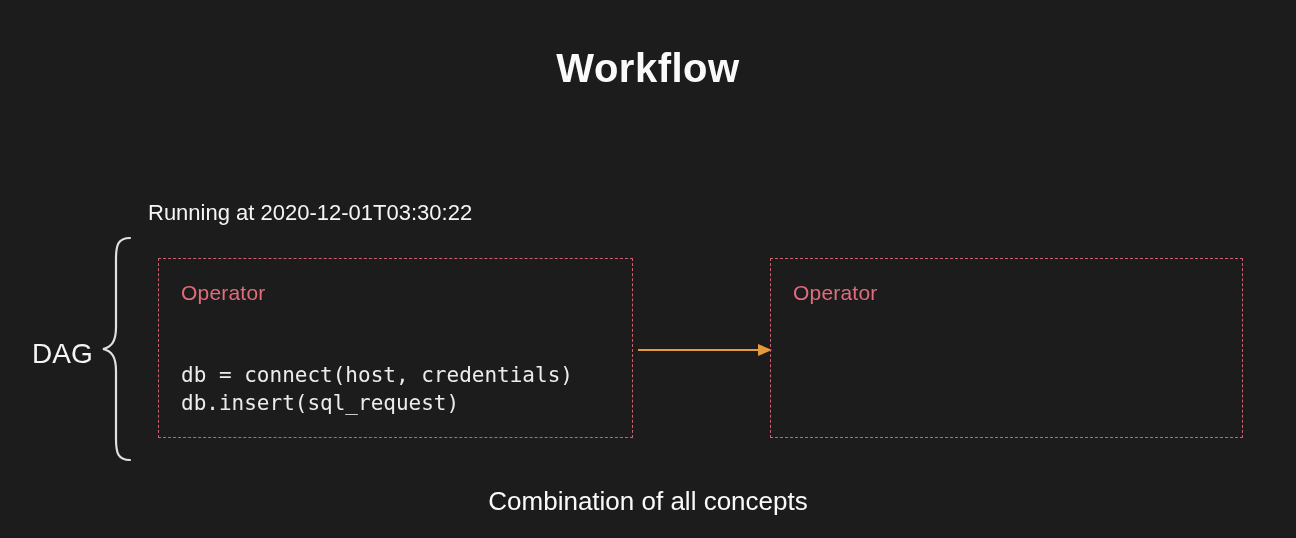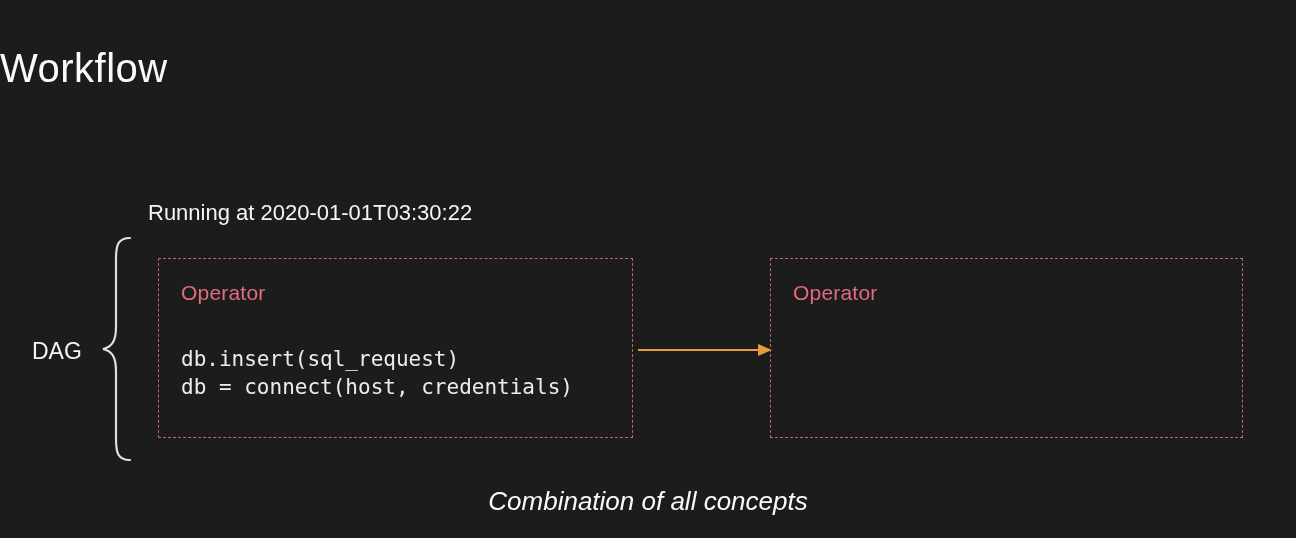--- a/index.html
+++ b/index.html
@@ -14,38 +14,38 @@
     background: #1c1c1c;
     overflow: hidden;
     font-family: "Liberation Sans", sans-serif;
     color: #f2f2f2;
   }
   .slide-title {
     position: absolute;
     top: 46px;
     left: 0;
     width: 100%;
-    text-align: left;
+    text-align: center;
     font-size: 40px;
-    font-weight: 400;
+    font-weight: 700;
     color: #fafafa;
     letter-spacing: 0.5px;
   }
   .running-label {
     position: absolute;
     left: 148px;
     top: 200px;
     font-size: 22px;
     color: #f5f5f5;
   }
   .dag-label {
     position: absolute;
     left: 32px;
     top: 338px;
-    font-size: 23px;
+    font-size: 28px;
     color: #f5f5f5;
   }
   .brace {
     position: absolute;
     left: 96px;
     top: 234px;
     width: 44px;
     height: 230px;
   }
   .operator-box {
@@ -60,21 +60,21 @@
     left: 158px;
     width: 475px;
   }
   .operator-box.second {
     left: 770px;
     width: 473px;
   }
   .operator-label {
     font-size: 21px;
     color: #e06c7c;
-    margin-bottom: 40px;
+    margin-bottom: 56px;
     letter-spacing: 0.2px;
   }
   .code-line {
     font-family: "DejaVu Sans Mono", "Liberation Mono", monospace;
     font-size: 21px;
     line-height: 28px;
     color: #ececec;
     white-space: pre;
   }
   .arrow-connector {
@@ -85,42 +85,41 @@
     height: 20px;
   }
   .caption {
     position: absolute;
     left: 0;
     top: 486px;
     width: 100%;
     text-align: center;
     font-size: 26px;
     color: #fafafa;
-    font-style: italic;
   }
 </style>
 </head>
 <body>
 
 <div class="slide">
 
   <div class="slide-title">Workflow</div>
 
-  <div class="running-label">Running at 2020-01-01T03:30:22</div>
+  <div class="running-label">Running at 2020-12-01T03:30:22</div>
 
   <div class="dag-label">DAG</div>
 
   <svg class="brace" viewBox="0 0 44 230">
     <path d="M34,4 C22,4 20,11 20,25 L20,93 C20,107 16,113 7,115 C16,117 20,123 20,137 L20,205 C20,219 22,226 34,226" fill="none" stroke-width="2.2" stroke-linecap="round" stroke="#e0e0e0"></path>
   </svg>
 
   <div class="operator-box first">
     <div class="operator-label">Operator</div>
+    <div class="code-line">db = connect(host, credentials)</div>
     <div class="code-line">db.insert(sql_request)</div>
-    <div class="code-line">db = connect(host, credentials)</div>
   </div>
 
   <svg class="arrow-connector" viewBox="0 0 136 20">
     <line x1="2" y1="10" x2="122" y2="10" stroke-width="2" stroke="#e59a3b"></line>
     <polygon points="122,4 136,10 122,16" fill="#e59a3b"></polygon>
   </svg>
 
   <div class="operator-box second">
     <div class="operator-label">Operator</div>
   </div>

